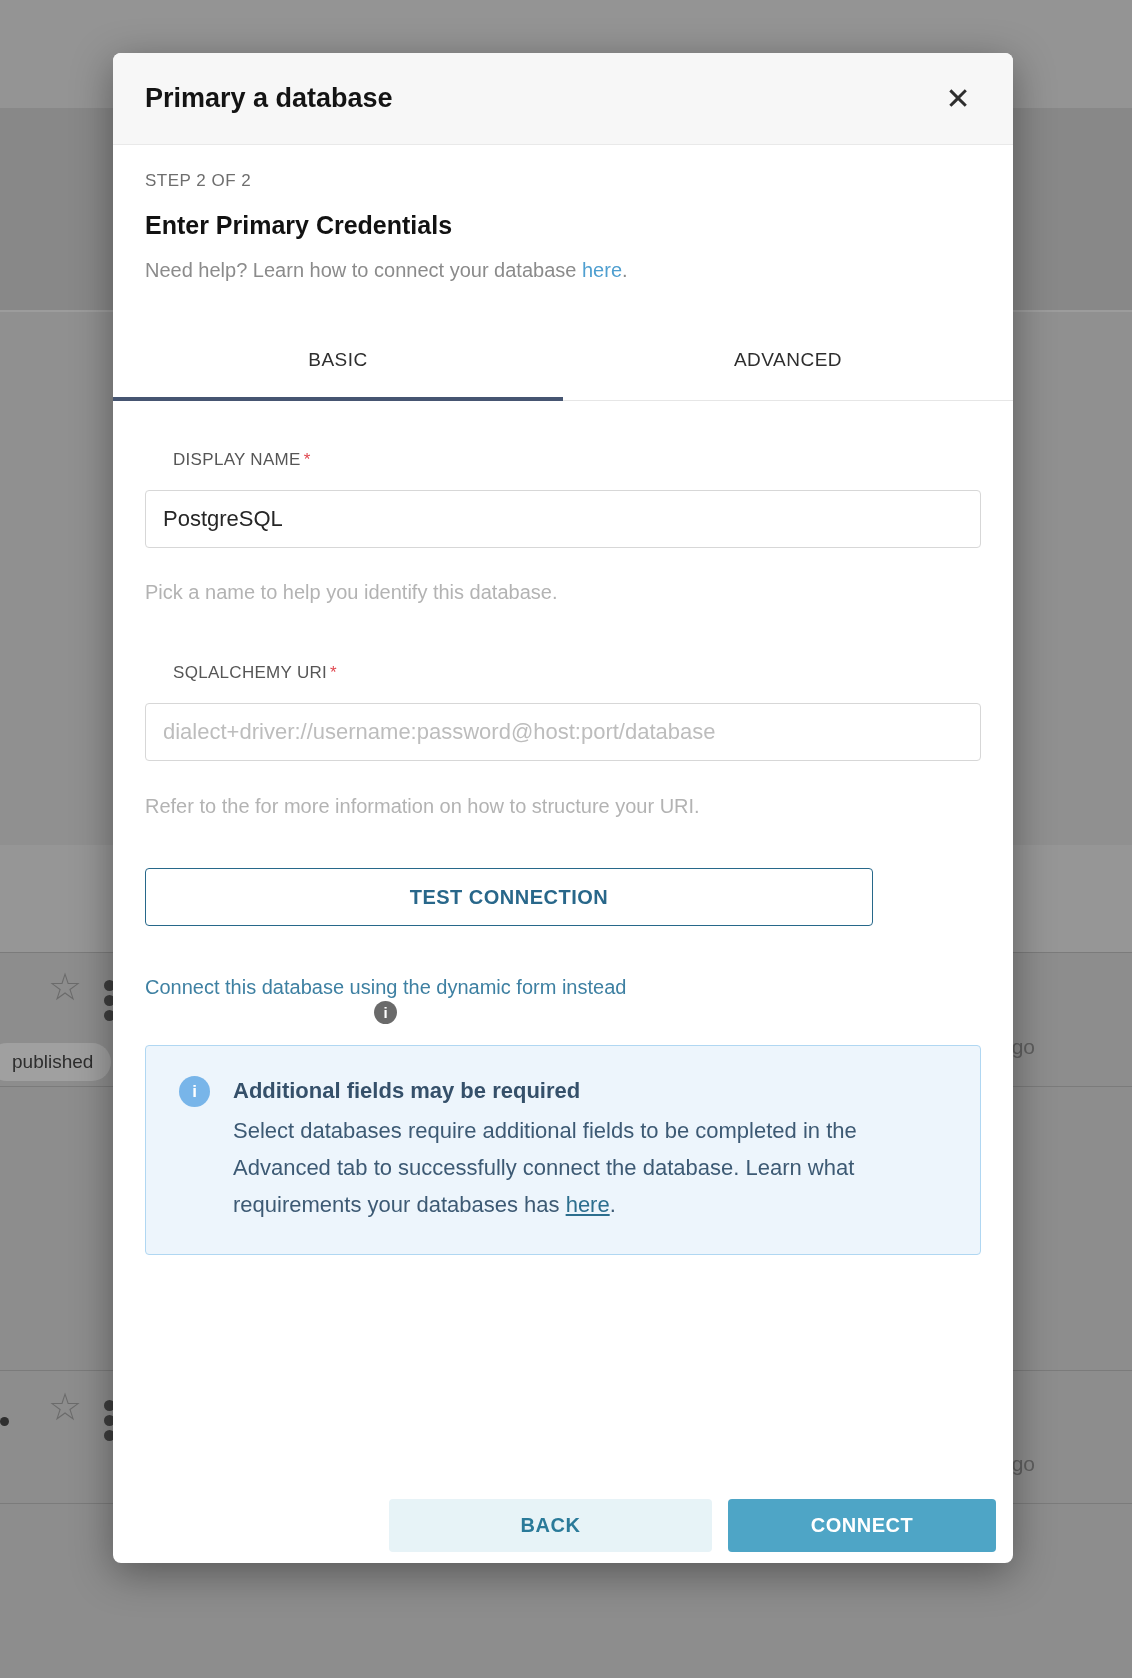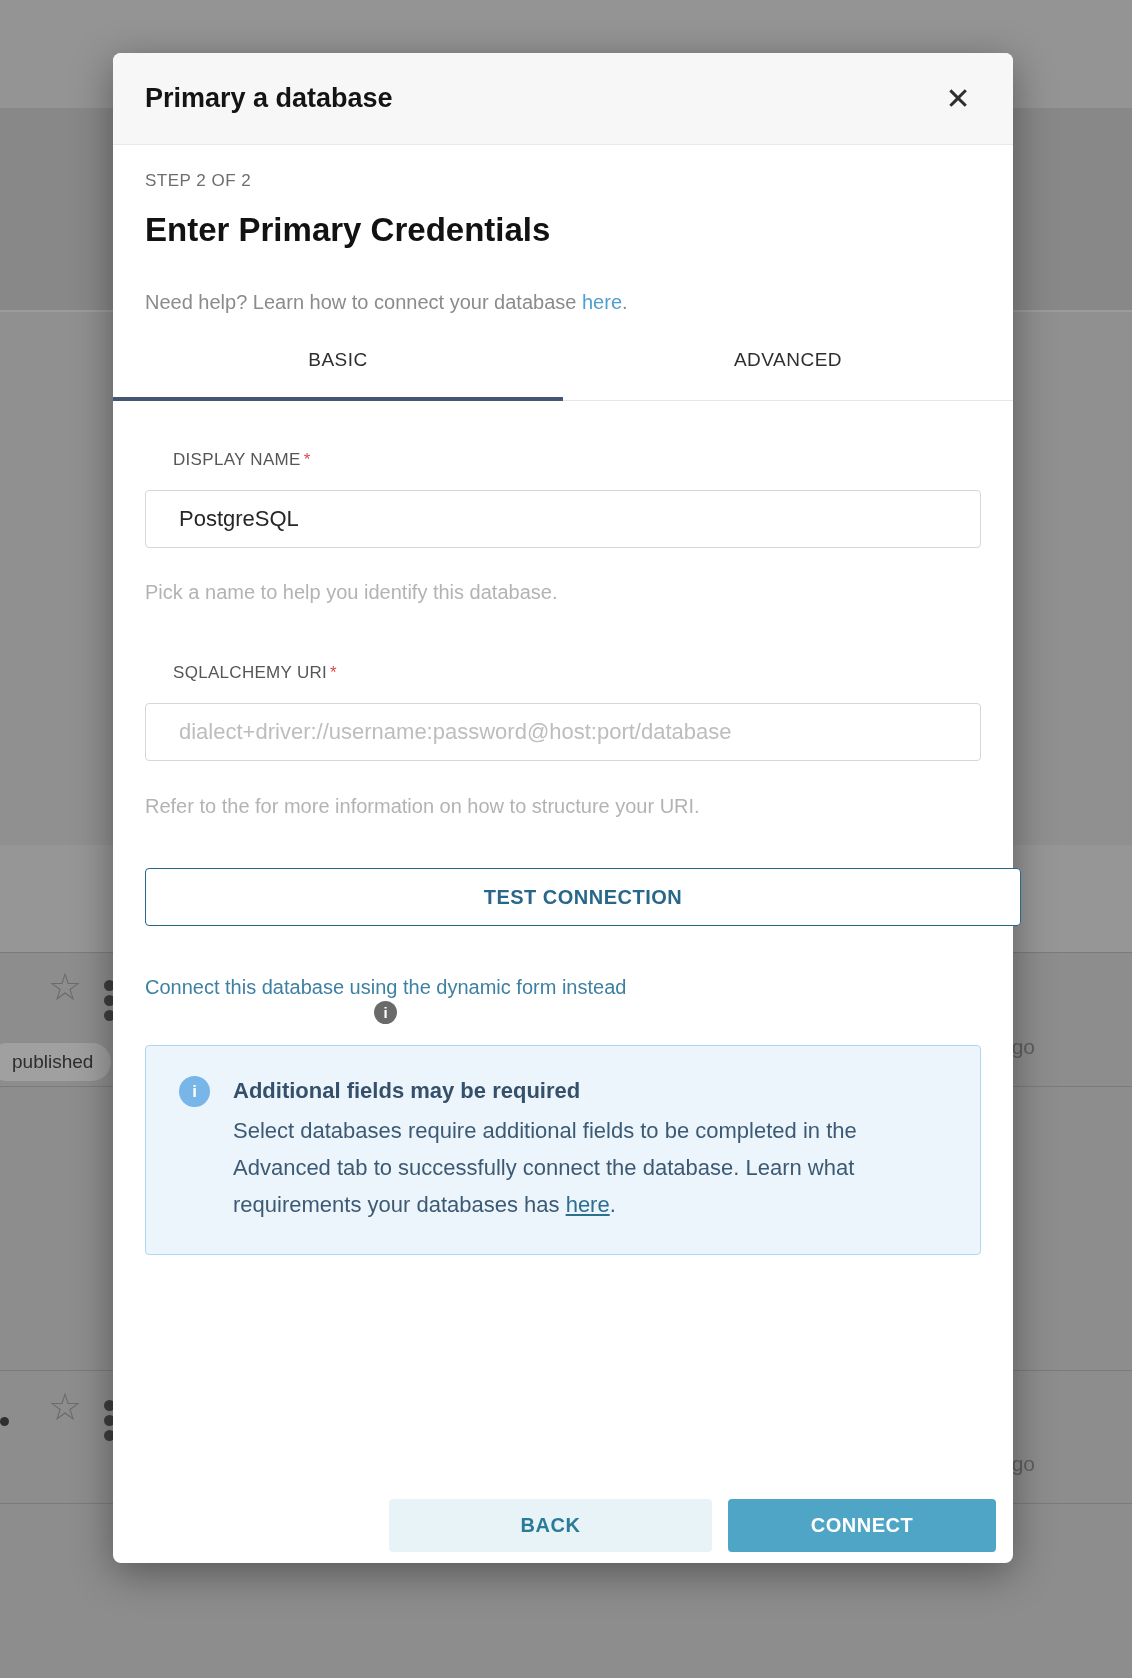--- a/index.html
+++ b/index.html
@@ -37,42 +37,42 @@
     border-bottom:1px solid #e9e9e9; border-radius:8px 8px 0 0;
     display:flex; align-items:center; padding:0 32px;
   }
   .modal-title { font-size:27px; font-weight:bold; color:#141414; }
   .close-btn {
     position:absolute; right:34px; top:24px; width:42px; height:42px;
     display:flex; align-items:center; justify-content:center; cursor:pointer;
     font-size:30px; color:#2e2e2e;
   }
   .step { position:absolute; left:32px; top:118px; font-size:17px; color:#6e6e6e; letter-spacing:.5px; }
-  .heading { position:absolute; left:32px; top:158px; font-size:33px; font-weight:bold; color:#121212; }
-  .help { position:absolute; left:32px; top:238px; font-size:20px; color:#8b8b8b; }
+  .heading { position:absolute; left:32px; top:158px; font-size:25px; font-weight:bold; color:#121212; }
+  .help { position:absolute; left:32px; top:206px; font-size:20px; color:#8b8b8b; }
   .help .lnk { color:#4f9fd0; cursor:pointer; }
 
   .tabline  { position:absolute; left:0; top:347px; width:100%; height:1px; background:#e6e6e6; }
   .tab { position:absolute; top:296px; width:450px; text-align:center; font-size:19px; color:#2e2e2e; letter-spacing:.5px; cursor:pointer; }
   .tab-basic { left:0; }
   .tab-advanced { left:450px; }
   .tab-underline { position:absolute; left:0; top:344px; width:450px; height:4px; background:#465571; }
 
   .fld-label { position:absolute; left:32px; font-size:17px; color:#565656; letter-spacing:.3px;margin-left:28px; }
   .req { color:#e0474f; margin-left:3px; }
   .txt-input {
     position:absolute; left:32px; width:836px; height:58px; border:1px solid #d7d7d7;
-    border-radius:4px; font-size:22px; padding:0 33px; color:#262626; outline:none;
+    border-radius:4px; font-size:22px; padding:0 17px; color:#262626; outline:none;
     font-family:"Liberation Sans","DejaVu Sans",sans-serif; background:#fff;
   }
   .txt-input::placeholder { color:#bdbdbd; opacity:1; }
   .helper { position:absolute; left:32px; font-size:20px; color:#b3b3b3; }
 
   .test-btn {
-    position:absolute; left:32px; top:815px; width:876px; height:58px; background:#fff;
+    position:absolute; left:32px; top:815px; width:728px; height:58px; background:#fff;
     border:1px solid #27688a; border-radius:4px; color:#28678a; font-size:20px; font-weight:bold;
     letter-spacing:.5px; cursor:pointer; font-family:"Liberation Sans","DejaVu Sans",sans-serif;
   }
   .dyn-row { position:absolute; left:32px; top:923px; display:flex; align-items:center; gap:2px;flex-direction:column; }
   .dyn-link { font-size:20px; color:#3e80a2; cursor:pointer; }
   .info-badge {
     width:23px; height:23px; border-radius:50%; background:#6a6a6a; color:#fff;
     display:flex; align-items:center; justify-content:center; font-size:15px; font-weight:bold; cursor:pointer;
   }
   .alert {

